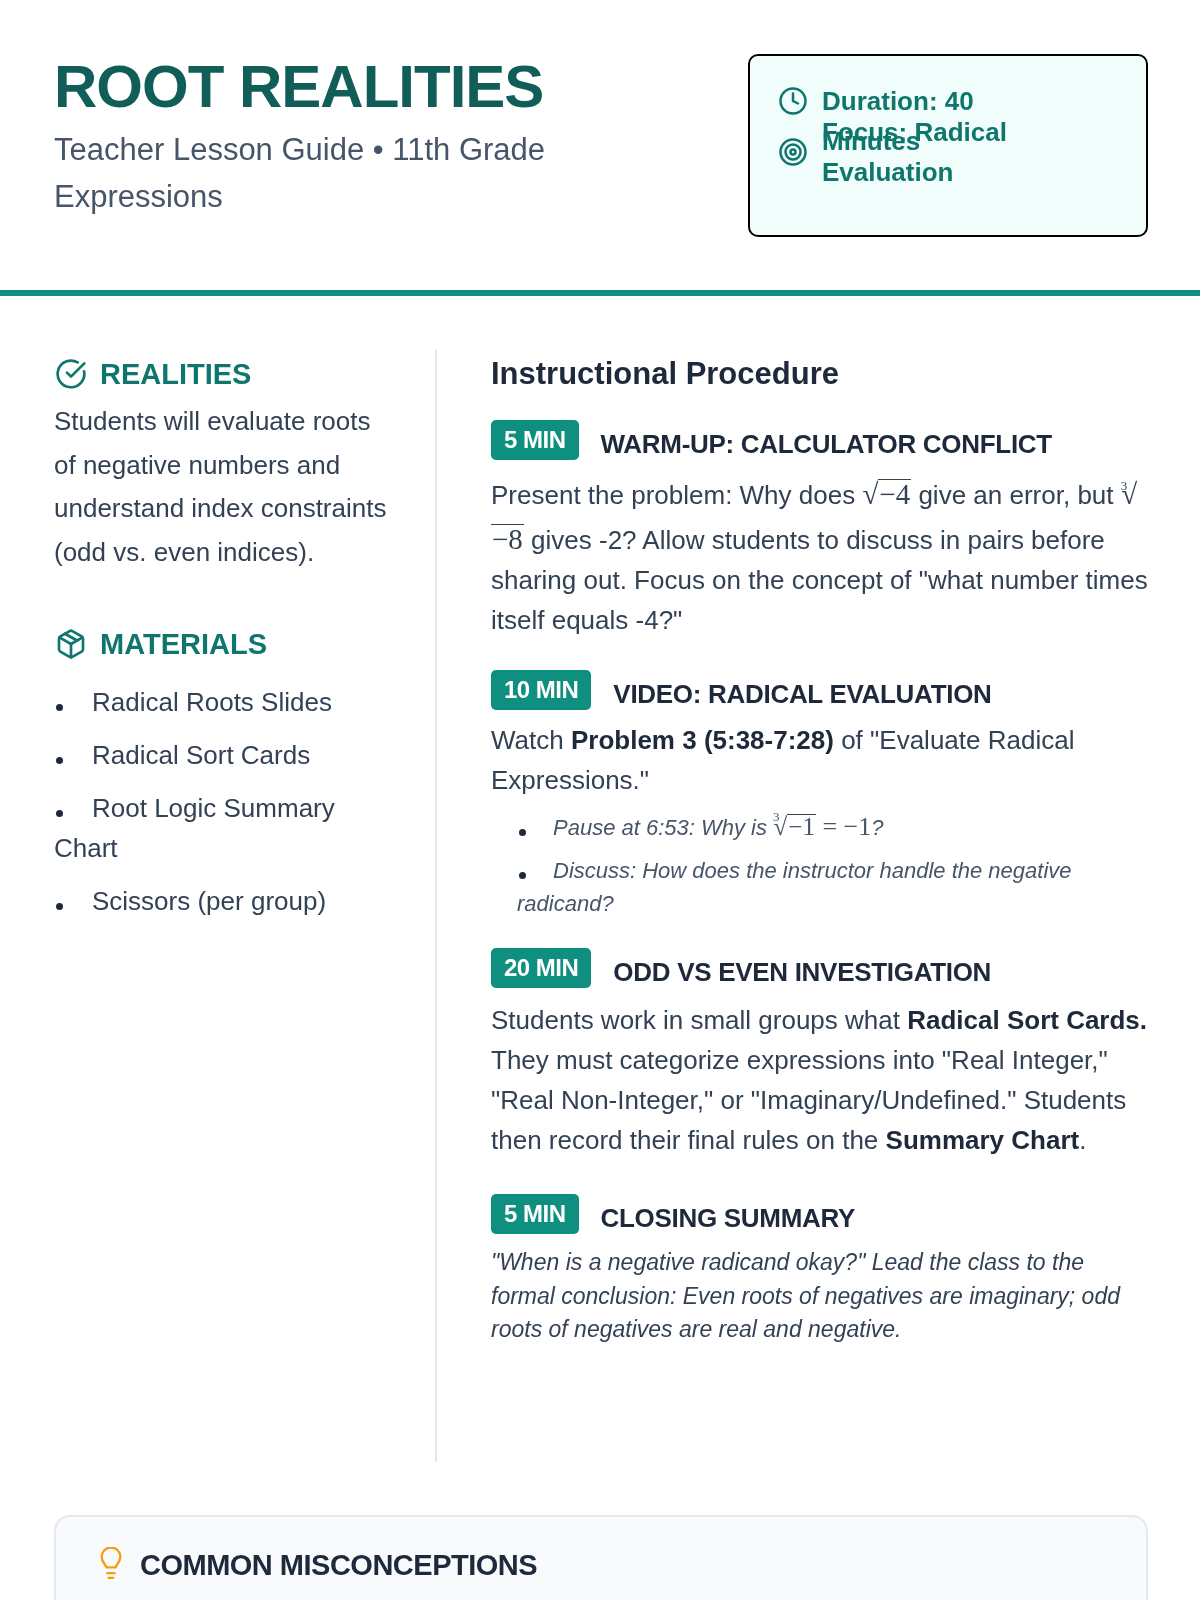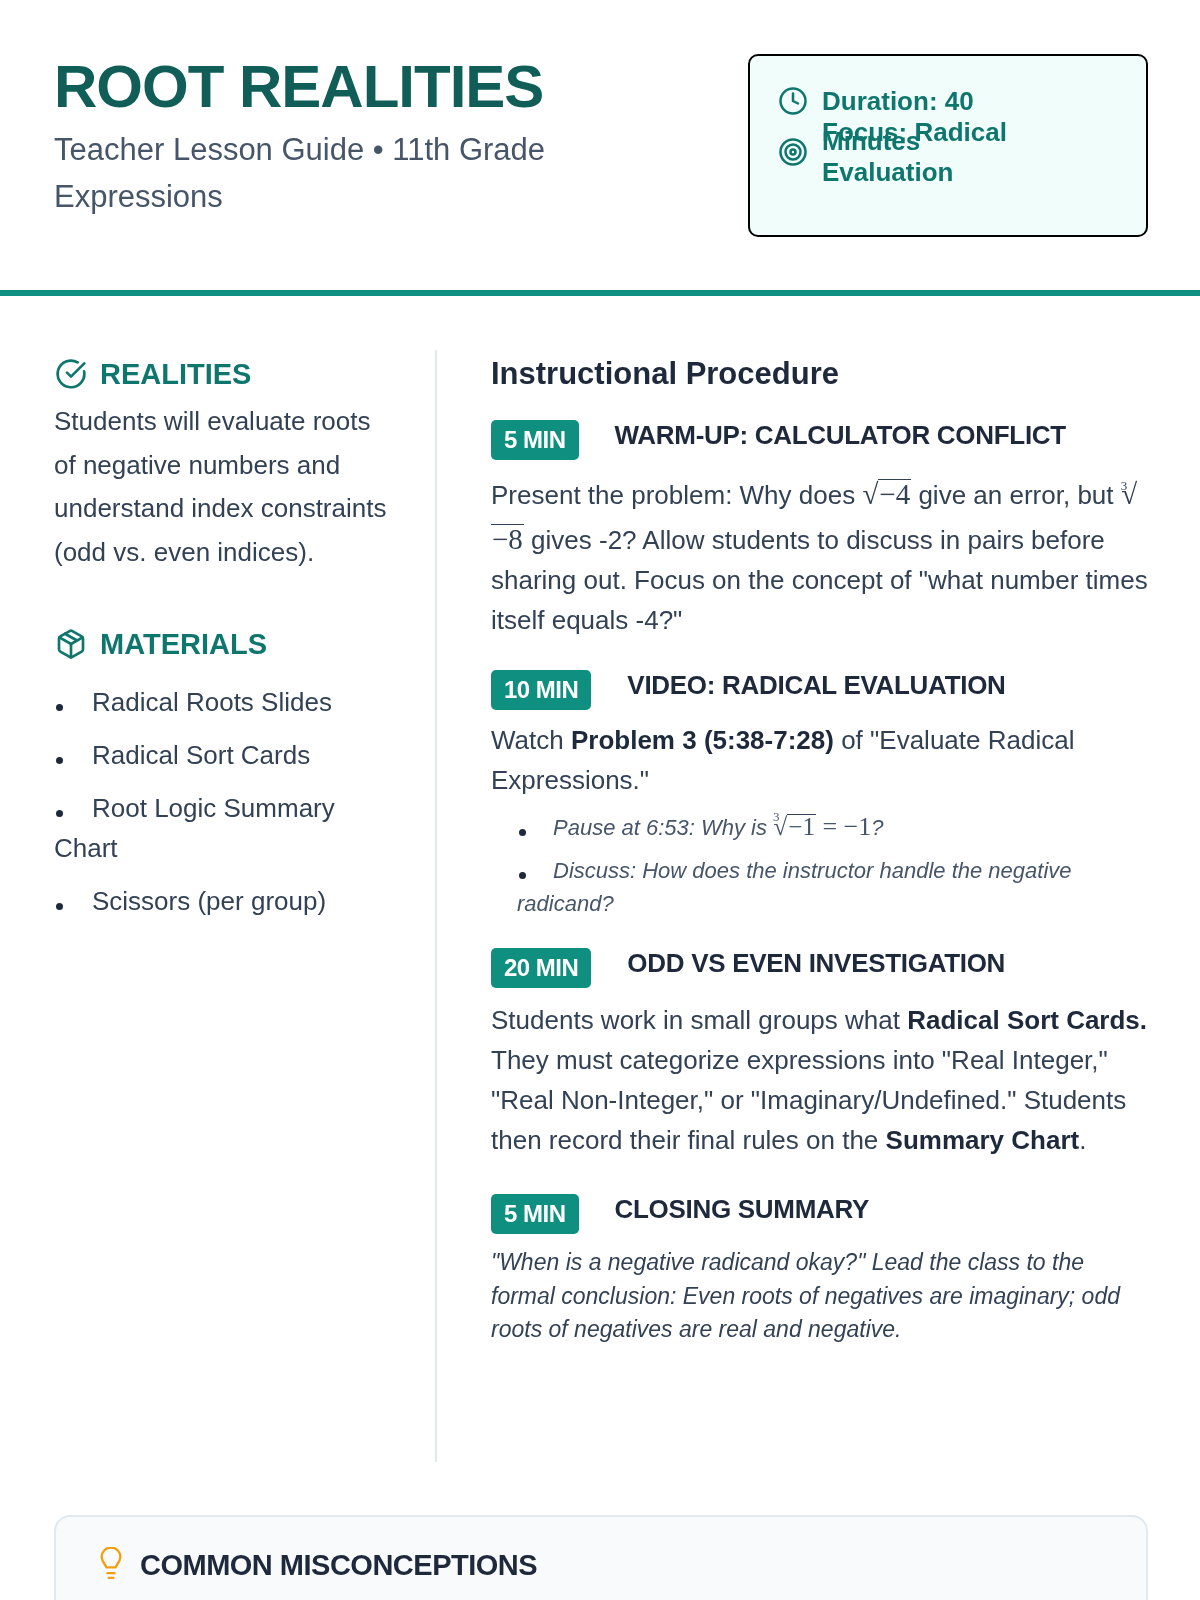--- a/index.html
+++ b/index.html
@@ -27,21 +27,21 @@
   .obj-text { margin-top: 2px; font-size: 26px; line-height: 43.5px; color: #334155; }
   .materials { margin-top: 46px; }
   .mat-list { list-style: none; margin-top: 14px; }
   .mat-list li { font-size: 26px; line-height: 40px; color: #334155; margin-bottom: 13px; }
   .mat-list li .bullet { display: inline-block; width: 38px; position: relative; }
   .mat-list li .bullet::before { content: ""; position: absolute; left: 2px; top: -7px; width: 7px; height: 7px; border-radius: 50%; background: #1e293b; }
 
   .right-col { position: absolute; left: 491px; top: 350px; width: 660px; }
   .proc-title { font-size: 31px; font-weight: 700; color: #1e293b; line-height: 48px; }
   .step { margin-top: 22px; }
-  .step-head { display: flex; align-items: flex-start; height: 40px; gap: 14px; }
+  .step-head { display: flex; align-items: flex-end; height: 40px; }
   .badge { background: #0f8f7f; color: #ffffff; font-weight: 700; font-size: 24px; height: 40px; line-height: 40px; padding: 0 13px; border-radius: 5px; margin-right: 22px; letter-spacing: -0.5px; }
   .step-title { font-size: 26px; font-weight: 700; color: #1e293b; letter-spacing: -0.3px; }
   .step-body { margin-top: 14px; font-size: 26px; line-height: 40px; color: #334155; }
   .step-body b { color: #1e293b; }
   .math { font-family: "DejaVu Serif", "Liberation Serif", serif; font-style: italic; font-size: 26px; }
   .rad { display: inline-block; border-top: 1.5px solid #334155; padding: 0 1px; line-height: 28px; font-style: normal; font-family: "Liberation Serif", serif; font-size: 29px; }
   .rad-sign { font-family: "Liberation Serif", serif; font-size: 29px; font-style: normal; position: relative; }
   .rad-idx { font-size: 13px; position: relative; top: -14px; margin-right: -6px; font-family: "Liberation Serif", serif; font-style: normal; }
   .sub-list { list-style: none; margin-top: 10px; padding-left: 26px; }
   .sub-list li { font-size: 22px; line-height: 33px; font-style: italic; color: #475569; margin-bottom: 7px; }

